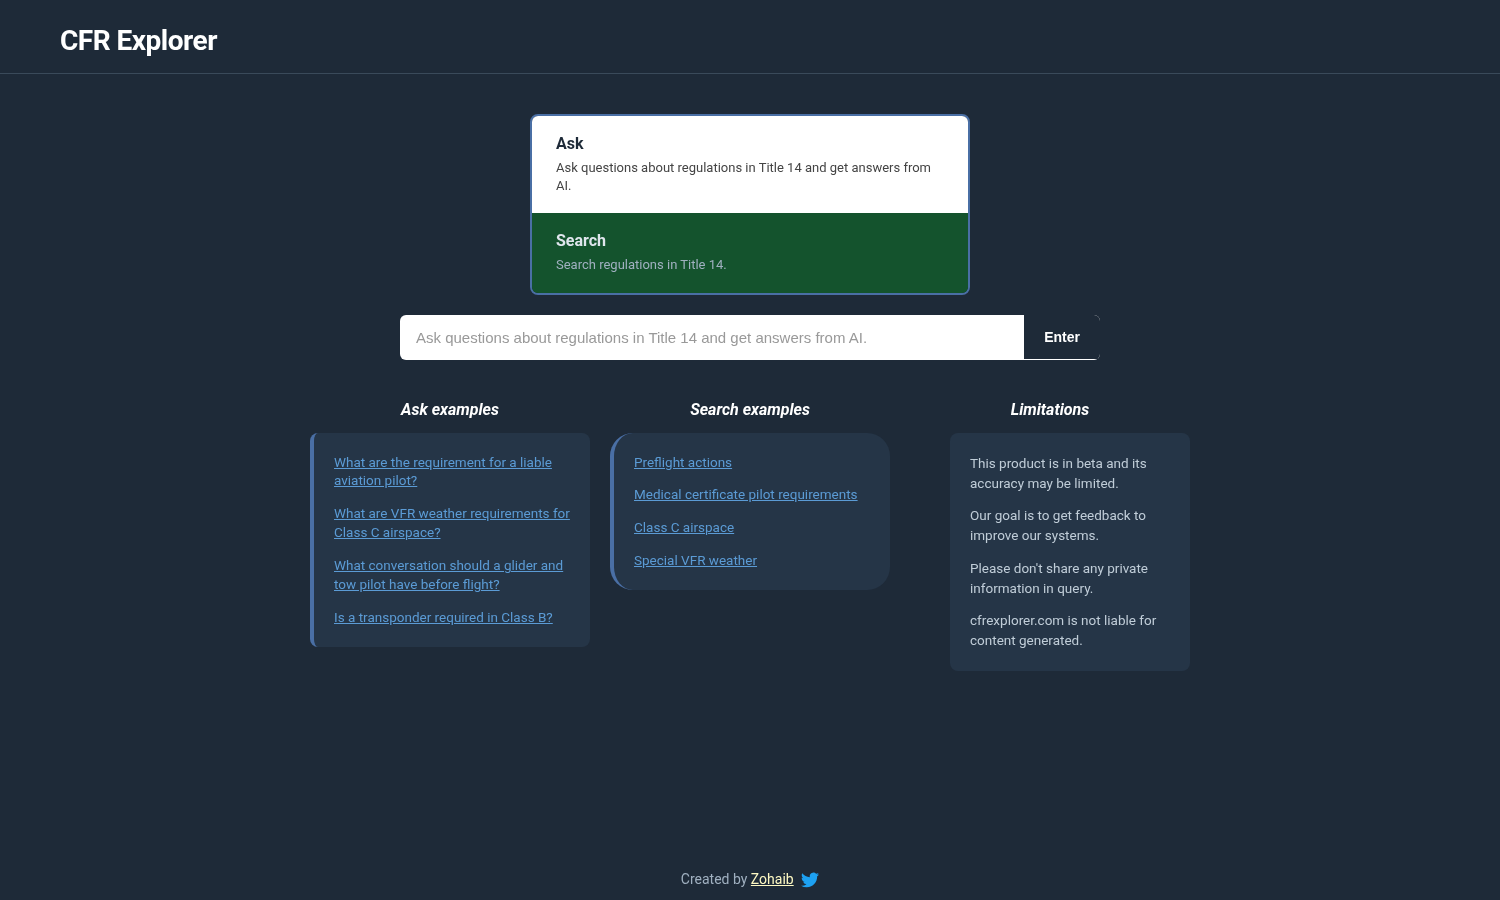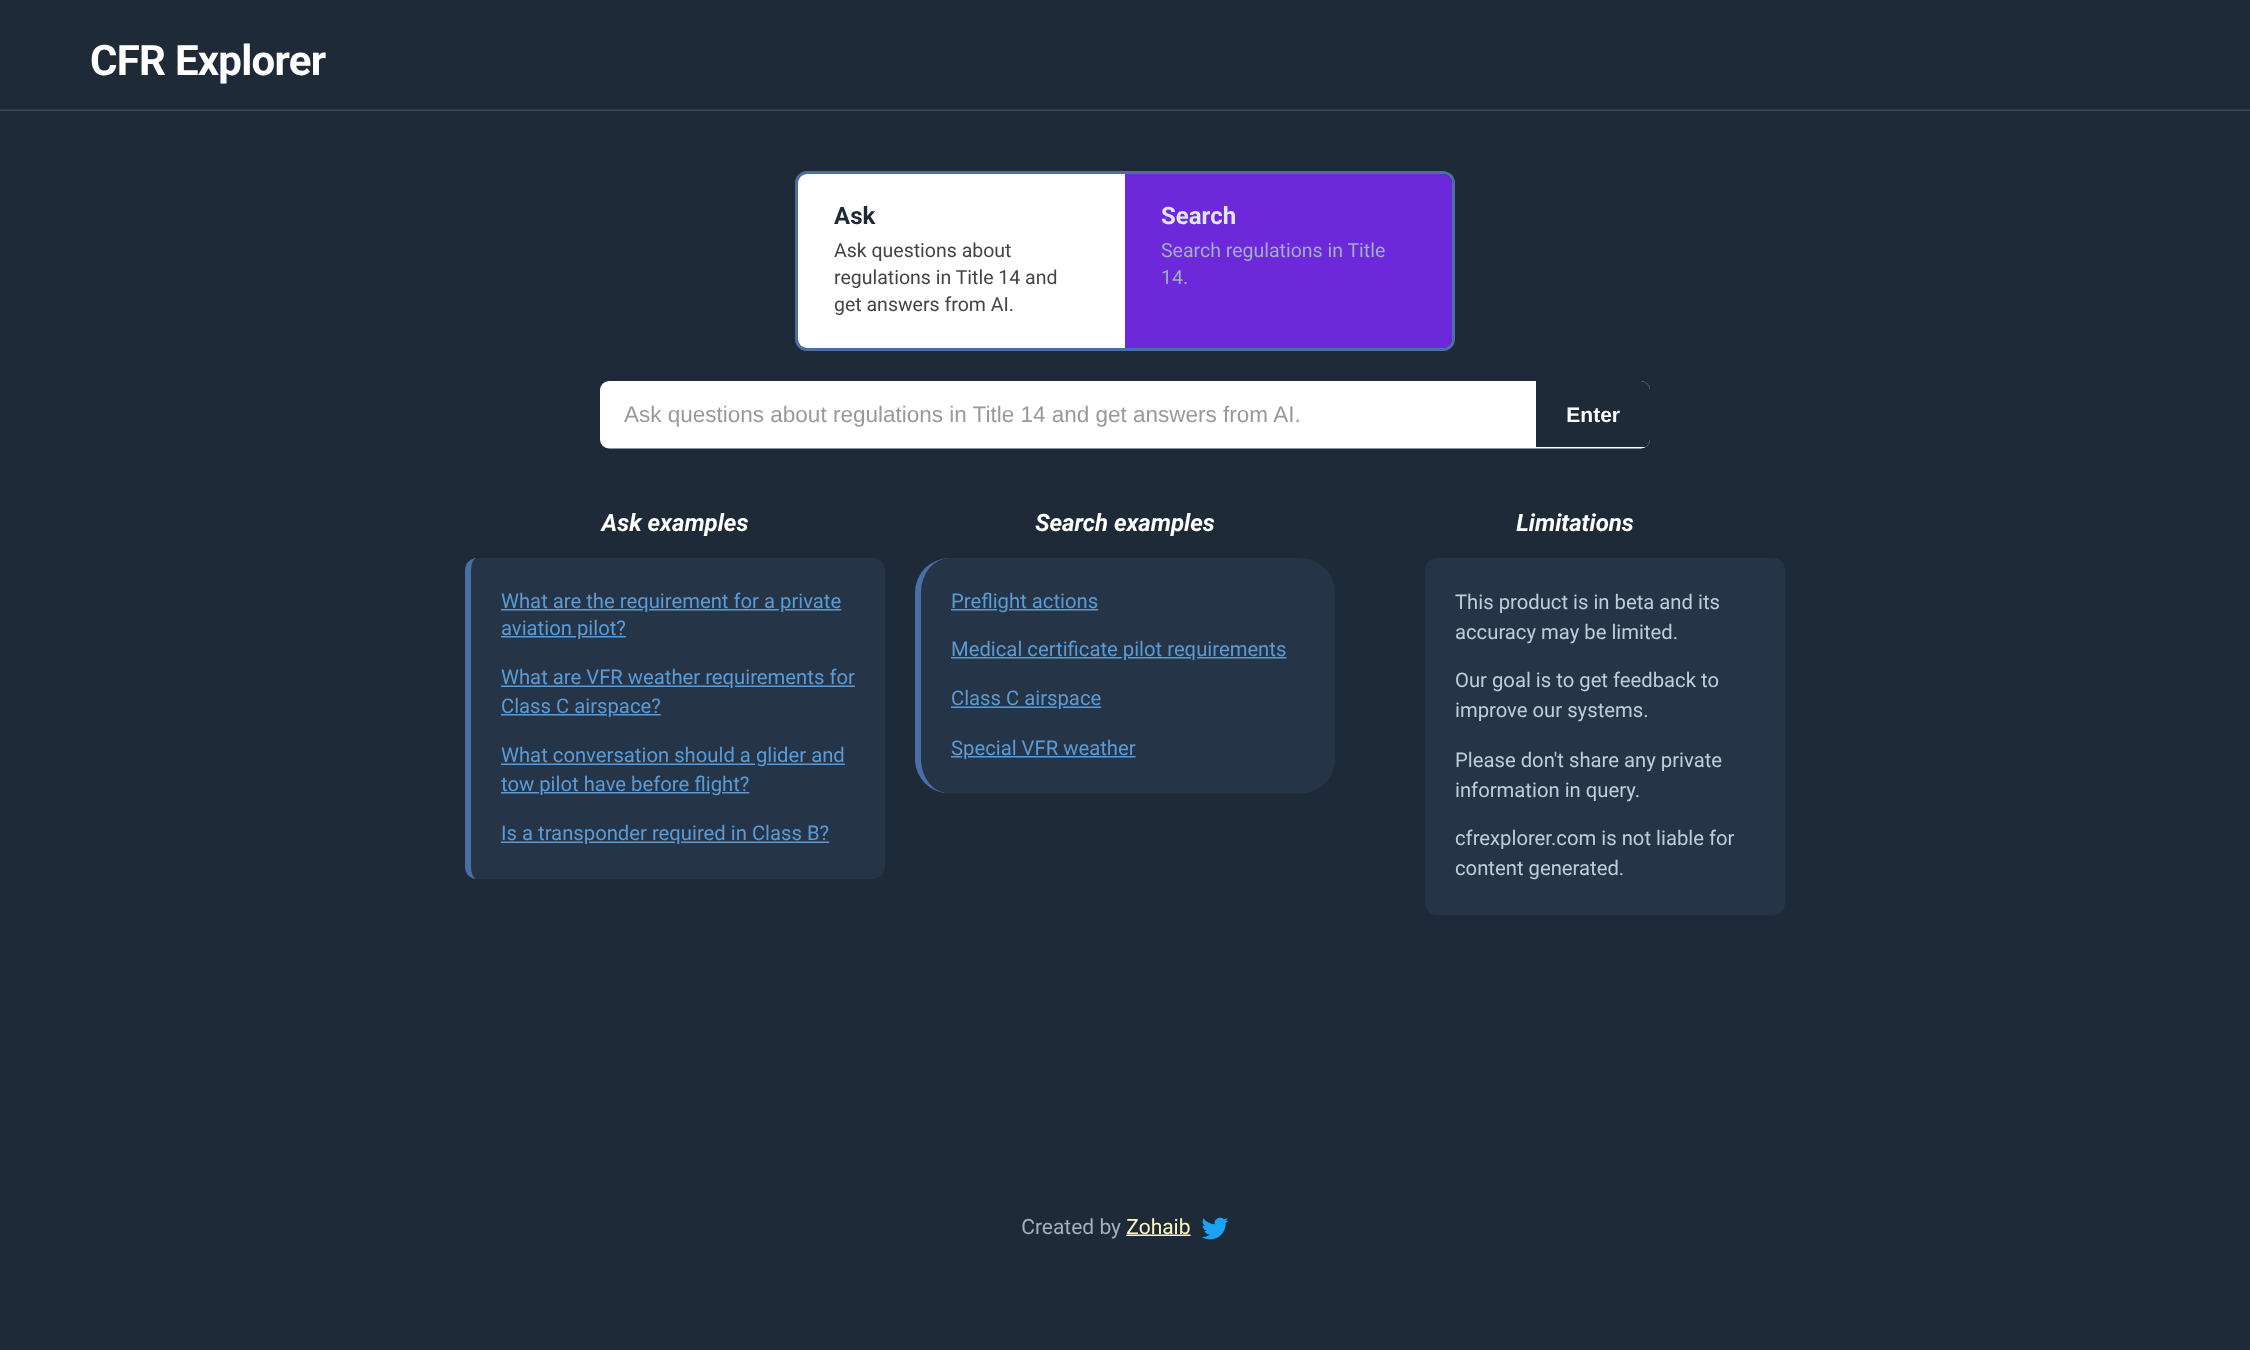--- a/index.html
+++ b/index.html
@@ -34,27 +34,28 @@
       align-items: center;
     }
 
     
     .tab-selector {
       display: flex;
       width: 440px;
       border-radius: 8px;
       overflow: hidden;
       border: 2px solid #4a6fa5;
+      flex-direction: column;
     }
 
     .tab {
       flex: 1;
       padding: 18px 24px;
       cursor: pointer;
-      background: #6d28d9;
+      background: #14532d;
     }
 
     .tab.active {
       background: #ffffff;
       color: #1e2a38;
     }
 
     .tab-title {
       font-size: 16px;
       font-weight: 700;
@@ -229,21 +230,21 @@
   <div class="search-bar-container">
     <input class="search-input" type="text" placeholder="Ask questions about regulations in Title 14 and get answers from AI." style="">
     <button class="enter-button">Enter</button>
   </div>
 
   <div class="columns-section">
 
     <div>
       <div class="column-title">Ask examples</div>
       <div class="column-box ask-examples-box">
-        <a class="example-link">What are the requirement for a private aviation pilot?</a>
+        <a class="example-link">What are the requirement for a liable aviation pilot?</a>
         <a class="example-link">What are VFR weather requirements for Class C airspace?</a>
         <a class="example-link">What conversation should a glider and tow pilot have before flight?</a>
         <a class="example-link">Is a transponder required in Class B?</a>
       </div>
     </div>
 
     <div>
       <div class="column-title">Search examples</div>
       <div class="column-box search-examples-box">
         <a class="example-link">Preflight actions</a>

